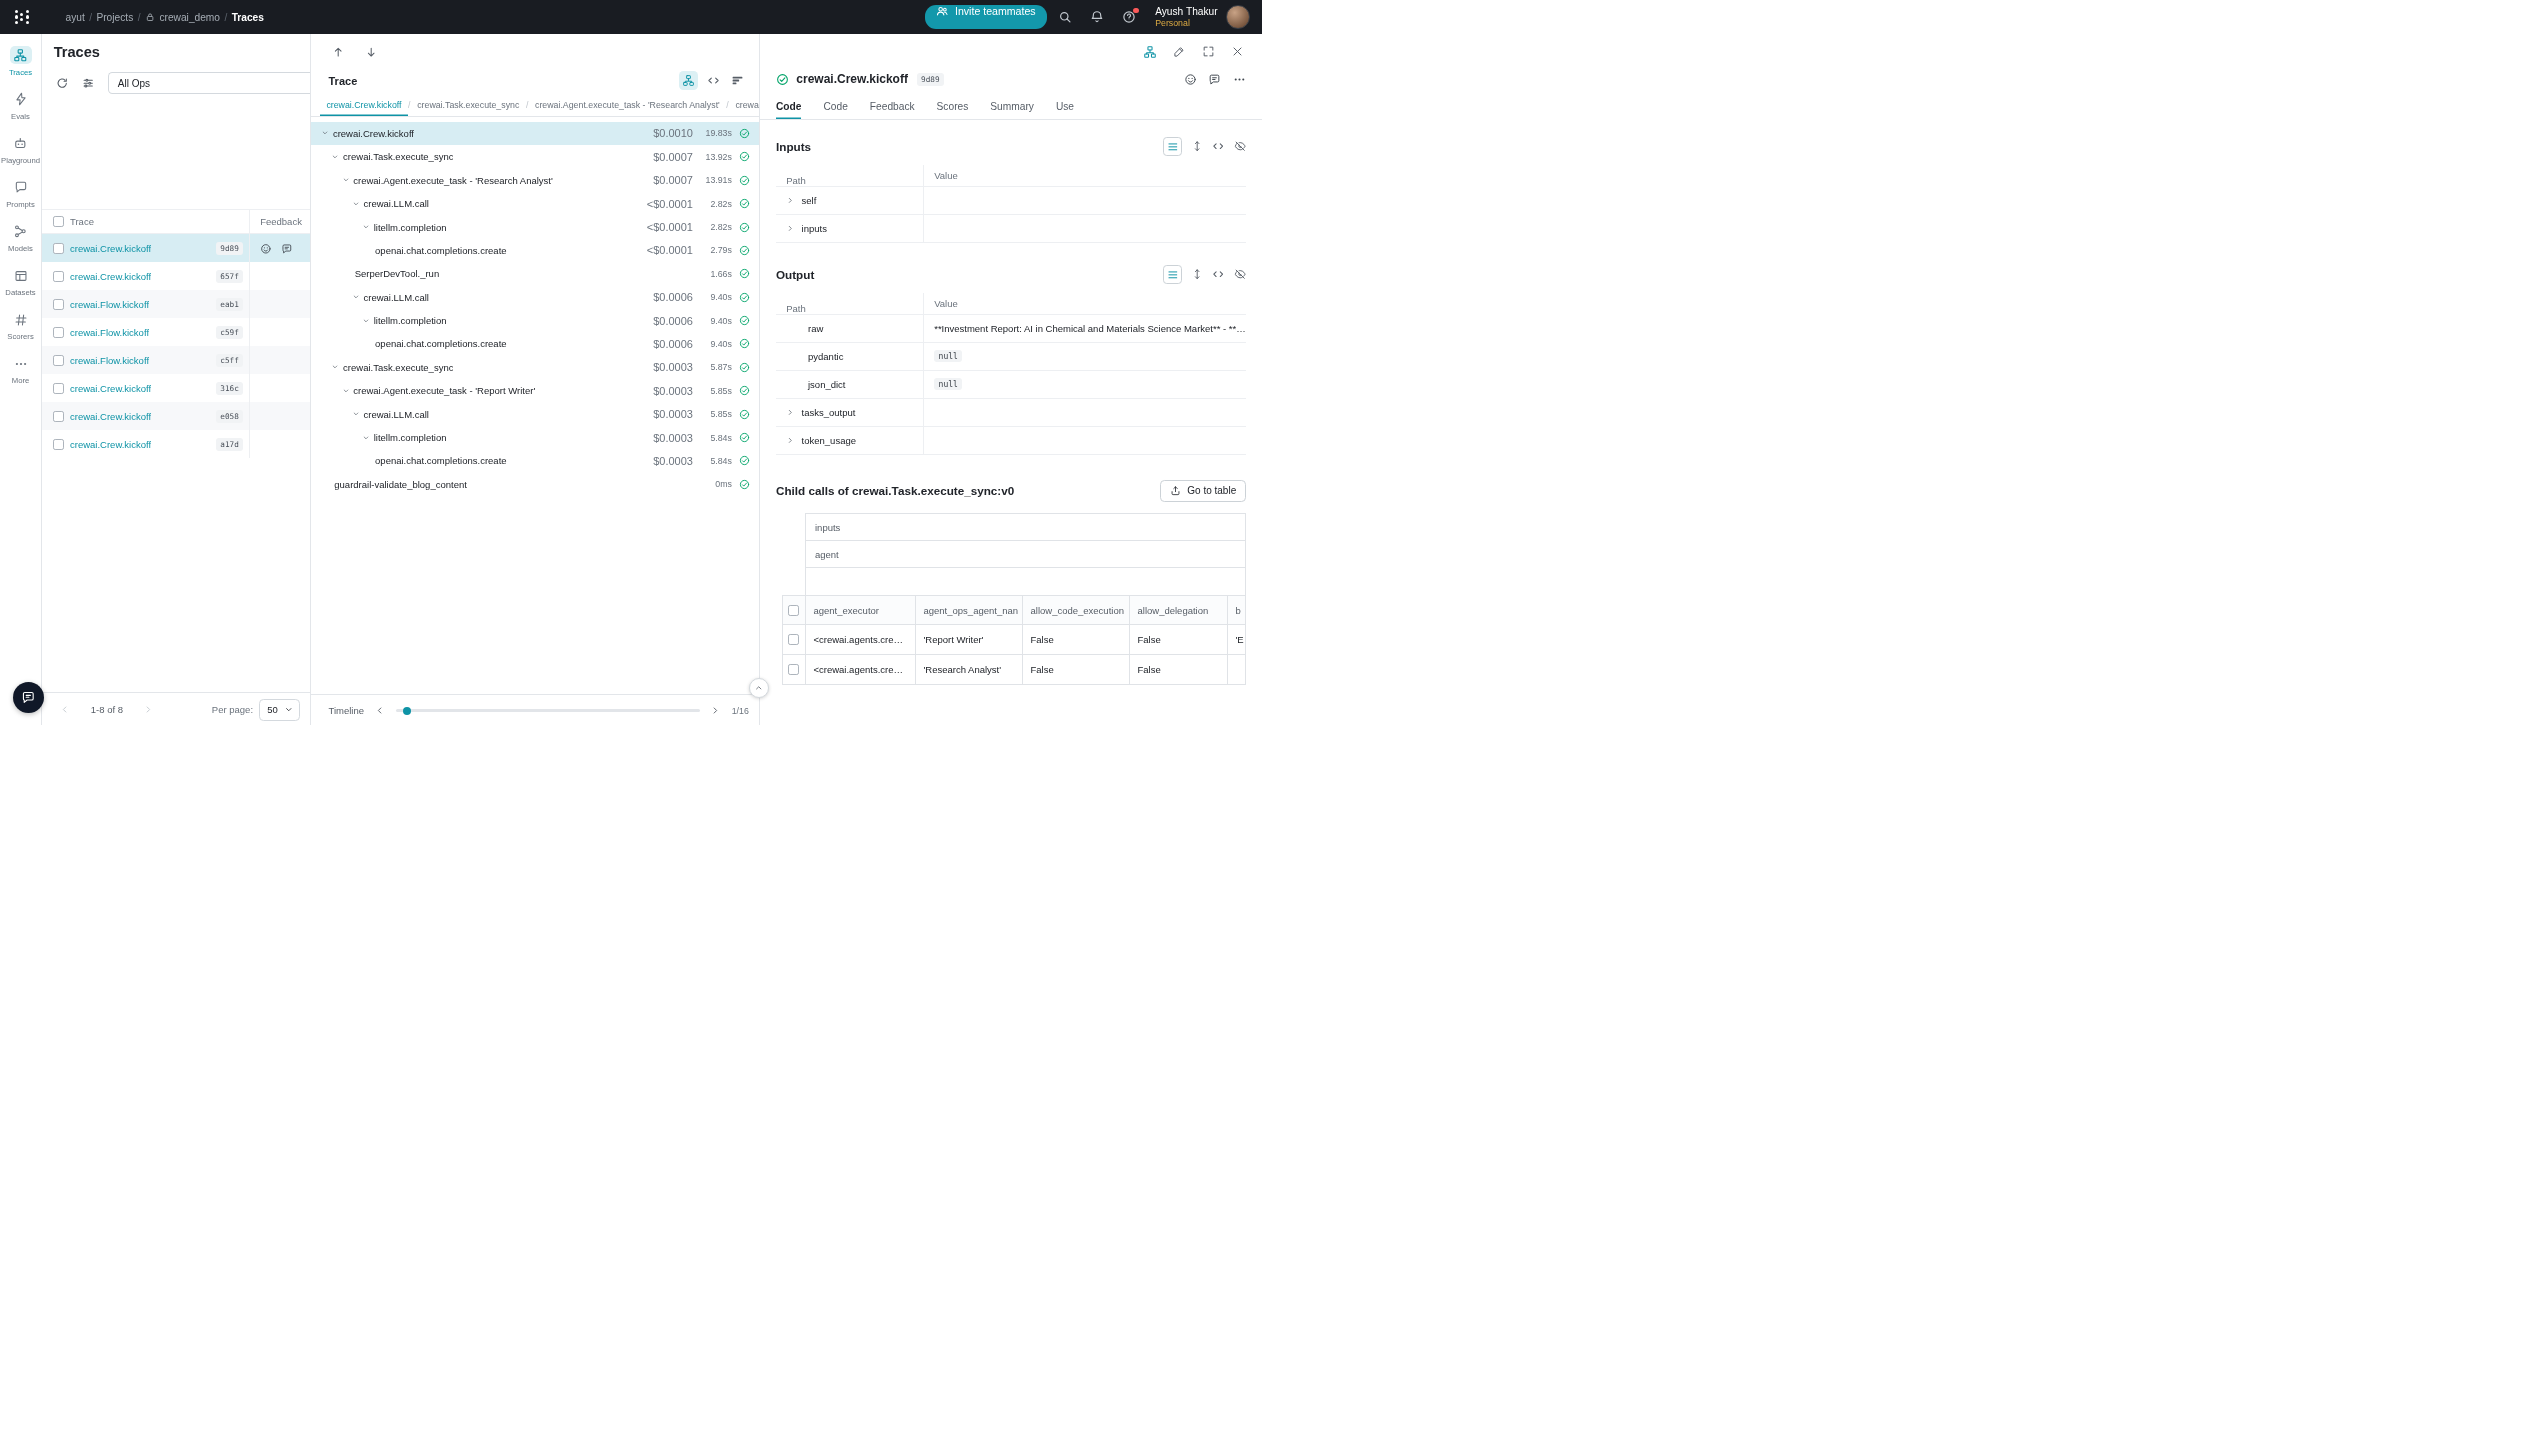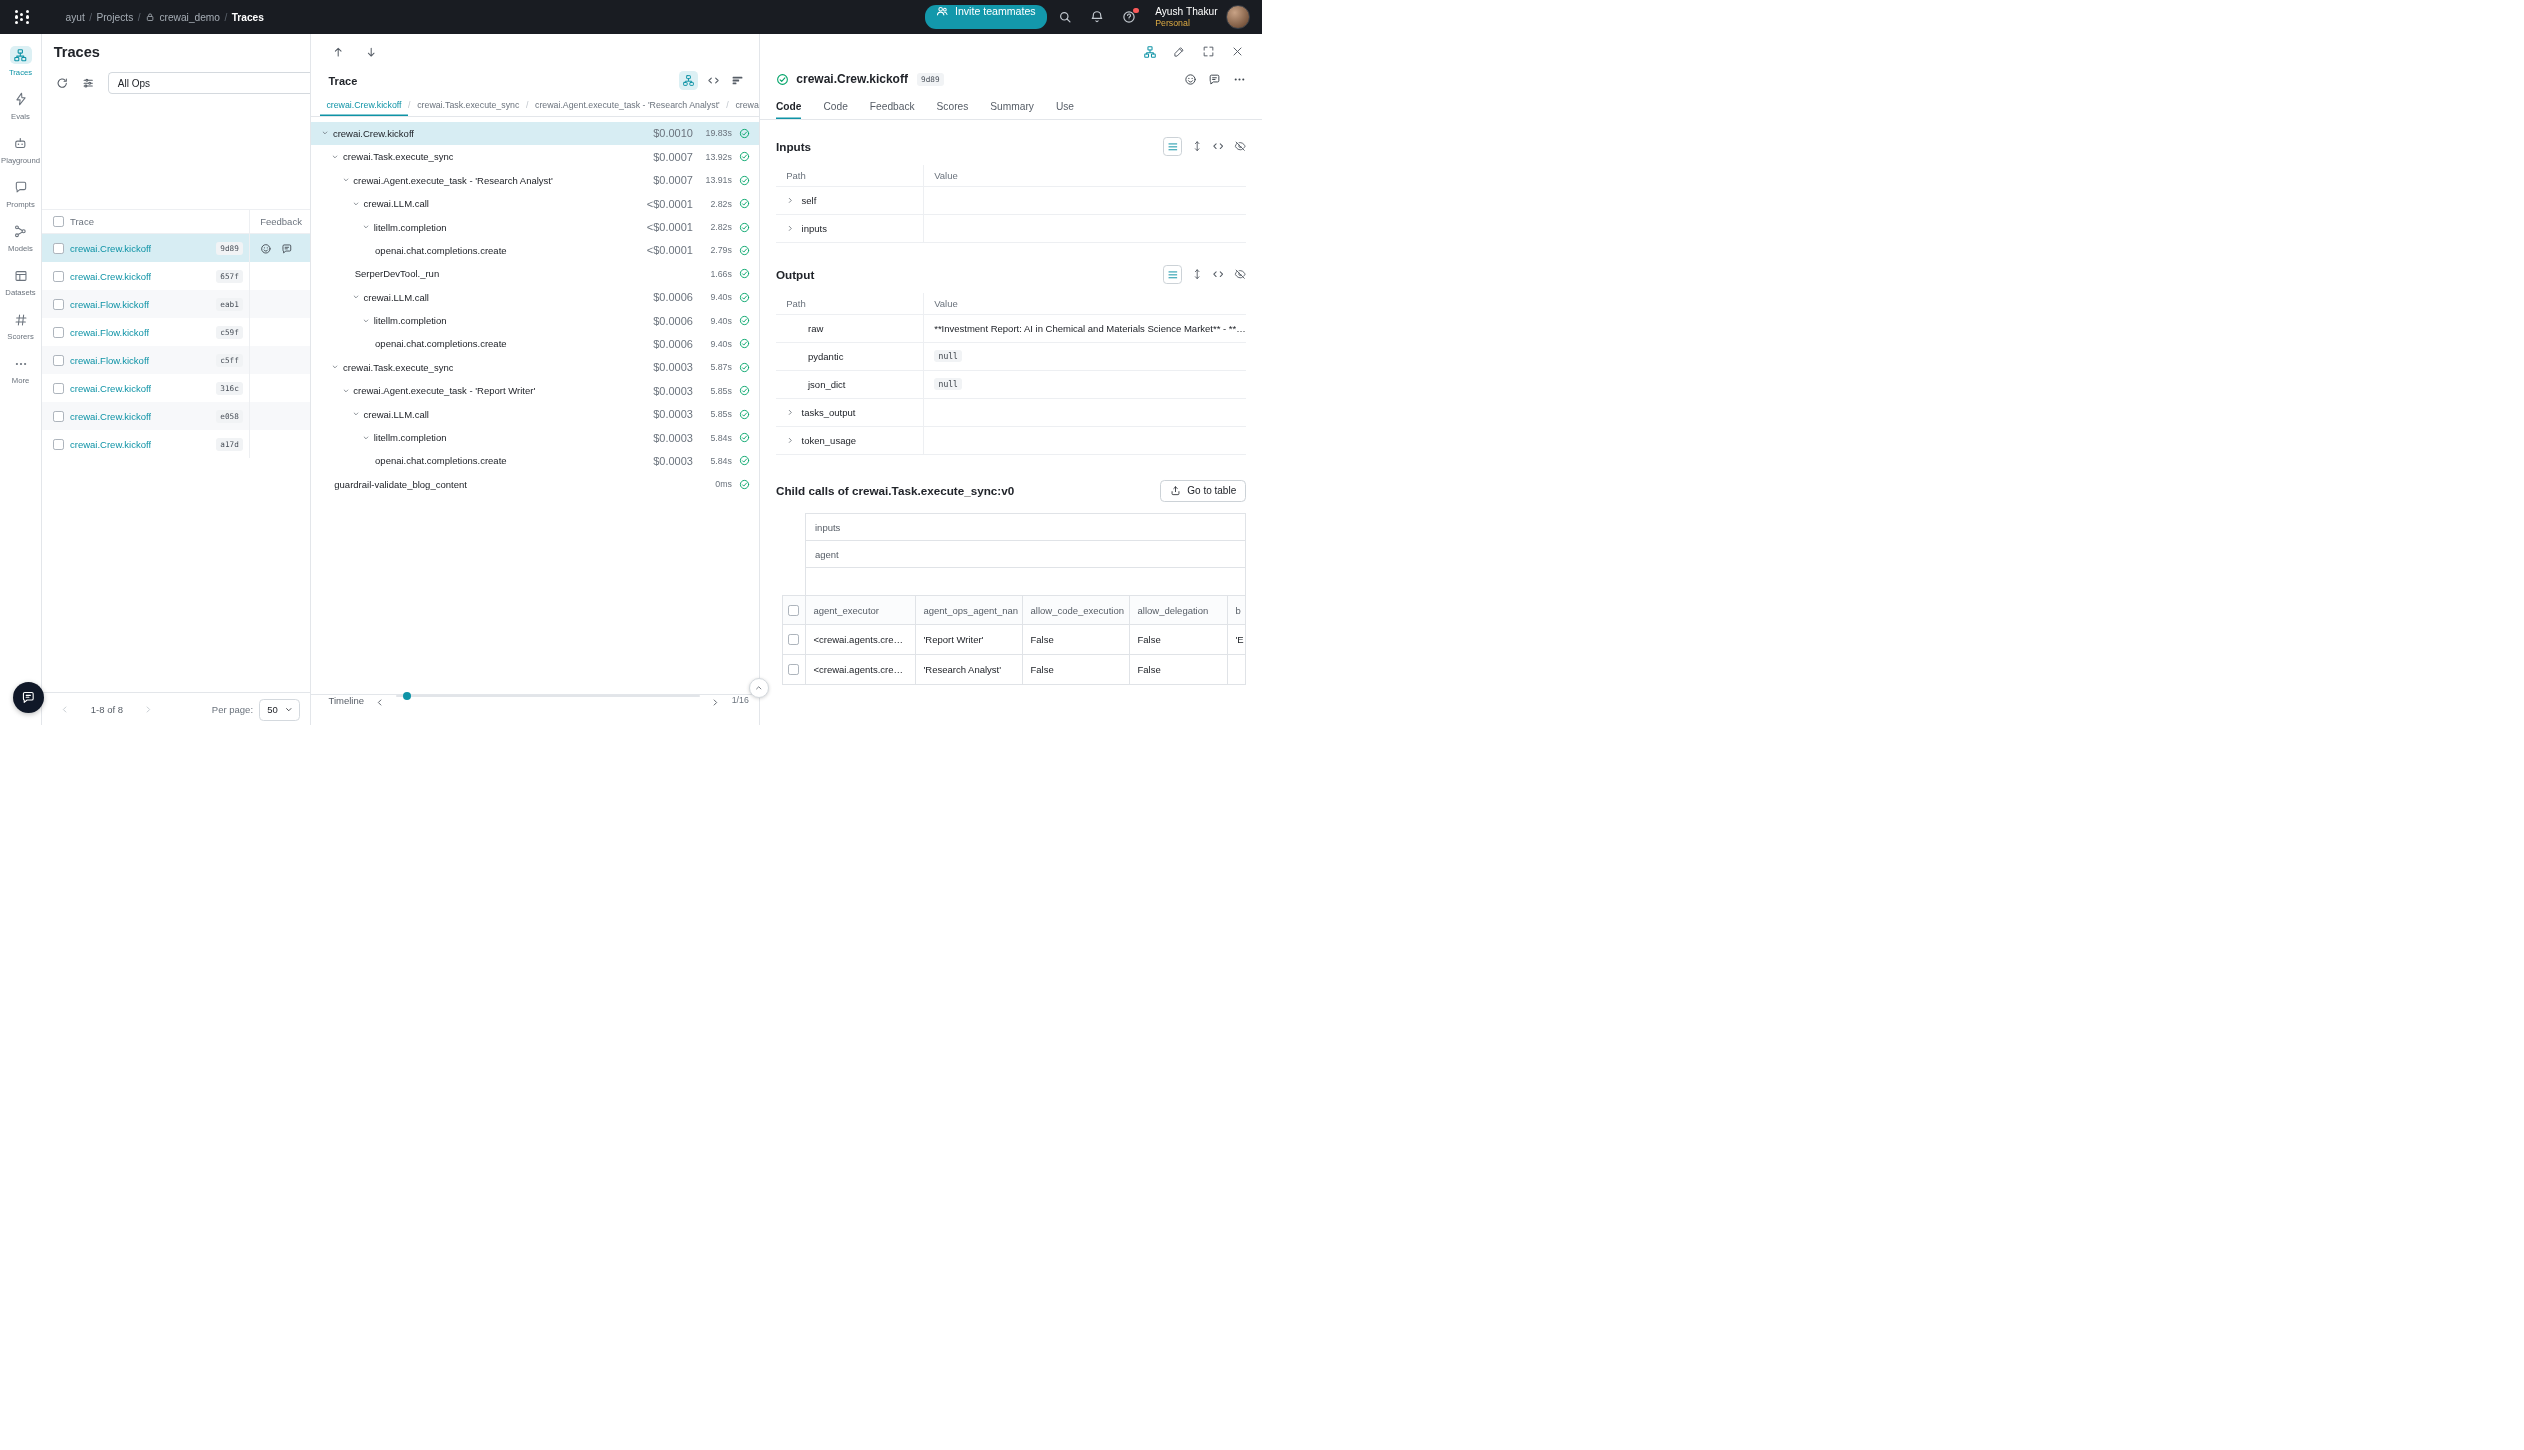--- a/index.html
+++ b/index.html
@@ -108,21 +108,21 @@
   .trow.sel { background:#d7edf3; }
   .caret { color:#565d66; margin-right:3.7px; }
   .leaf-sp { width:2.9px; flex:none; }
   .tname { white-space:nowrap; overflow:hidden; text-overflow:ellipsis; }
   .tcost { margin-left:auto; color:var(--txt2); font-size:11px; white-space:nowrap; padding-left:7.3px; }
   .tdur { width:39px; text-align:right; color:var(--txt2); font-size:8.8px; flex:none; }
   .tcheck { color:var(--green); margin-left:7.3px; }
   .float-up { position:absolute; right:-9.5px; bottom:28.5px; width:20px; height:20px; border-radius:50%; background:#fff;
     border:0.7px solid #d4d9de; box-shadow:0 0.7px 3.7px rgba(0,0,0,.18); display:flex; align-items:center; justify-content:center;
     color:#565d66; z-index:6; cursor:pointer; }
-  .timeline-row { height:32px; border-top:0.7px solid var(--border); display:flex; gap:8.8px; padding:0 10.2px 0 17.5px;margin-top:17px; }
+  .timeline-row { height:32px; border-top:0.7px solid var(--border); display:flex; align-items:center; gap:8.8px; padding:0 10.2px 0 17.5px;margin-top:17px; }
   .tl-label { color:#565d66; font-size:9.5px; }
   .tl-chev { color:#565d66; background:none; border:none; display:flex; padding:1.5px; cursor:pointer; }
   .tl-track { flex:1; height:2.2px; background:#e2e5e9; border-radius:1.5px; position:relative; cursor:pointer; }
   .tl-dot { position:absolute; left:2.5%; top:-2.9px; width:8px; height:8px; border-radius:50%; background:var(--teal); }
   .tl-page { color:var(--txt2); font-size:8.8px; }
 
   
   .detail-panel { flex:1; display:flex; flex-direction:column; overflow:hidden; }
   .dp-toolbar { height:31px; display:flex; align-items:center; justify-content:flex-end; gap:10.2px; padding:4.4px 14.6px 0; }
   .dp-toolbar .tool-btn.teal { color:var(--teal); }
@@ -133,21 +133,21 @@
   .dp-tabs { display:flex; gap:22px; padding:0 16px; border-bottom:0.7px solid var(--border); }
   .dtab { line-height:25px; height:25px; font-size:10.2px; color:#565d66; cursor:pointer; background:none; border:none; font-family:inherit; padding:0; }
   .dtab.active { color:#1f2228; font-weight:700; box-shadow:inset 0 -1.5px 0 0 var(--teal); }
   .dp-scroll { flex:1; overflow:hidden; }
   .section { padding:17.5px 16px 0; }
   .sec-head { display:flex; align-items:center; }
   .sec-title { font-size:11.7px; font-weight:700; }
   .sec-icons { margin-left:auto; display:flex; align-items:center; gap:8.8px; color:#565d66; }
   .boxed-ic { width:19px; height:19px; border:0.7px solid #ccd2d7; border-radius:3.7px; display:flex; align-items:center; justify-content:center; color:var(--teal); cursor:pointer; background:#fff; }
   .plain-ic { background:none; border:none; color:#565d66; display:flex; padding:0; cursor:pointer; }
-  .pv-head { display:flex; align-items:center; height:22px; margin-top:8.8px; border-bottom:0.7px solid var(--border-light); color:var(--txt2); font-size:9.5px; }
+  .pv-head { display:flex; align-items:flex-end; height:22px; margin-top:8.8px; border-bottom:0.7px solid var(--border-light); color:var(--txt2); font-size:9.5px; }
   .pv-row { display:flex; align-items:center; height:28px; border-bottom:0.7px solid var(--border-light); font-size:9.5px; }
   .pv-path { width:147px; flex:none; display:flex; align-items:center; }
   .pv-path .exp { display:flex; align-items:center; gap:6.6px; padding-left:10.2px; color:var(--txt); cursor:pointer; background:none; border:none; font-size:9.5px; font-family:inherit; }
   .pv-path .exp .ic { color:#565d66; }
   .pv-path.leaf { padding-left:32px; }
   .pv-value { flex:1; align-self:stretch; display:flex; align-items:center; border-left:0.7px solid var(--border-light); padding-left:10.2px; min-width:0; }
   .pv-head .pv-value { color:var(--txt2); }
   .val-text { white-space:nowrap; overflow:hidden; text-overflow:ellipsis; }
   .null-badge { font-family:"DejaVu Sans Mono", monospace; font-size:8px; background:var(--mono-bg); color:#3a4048; border-radius:2.9px; padding:1.8px 4.4px; }
   .cc-section { padding-top:25px; }

